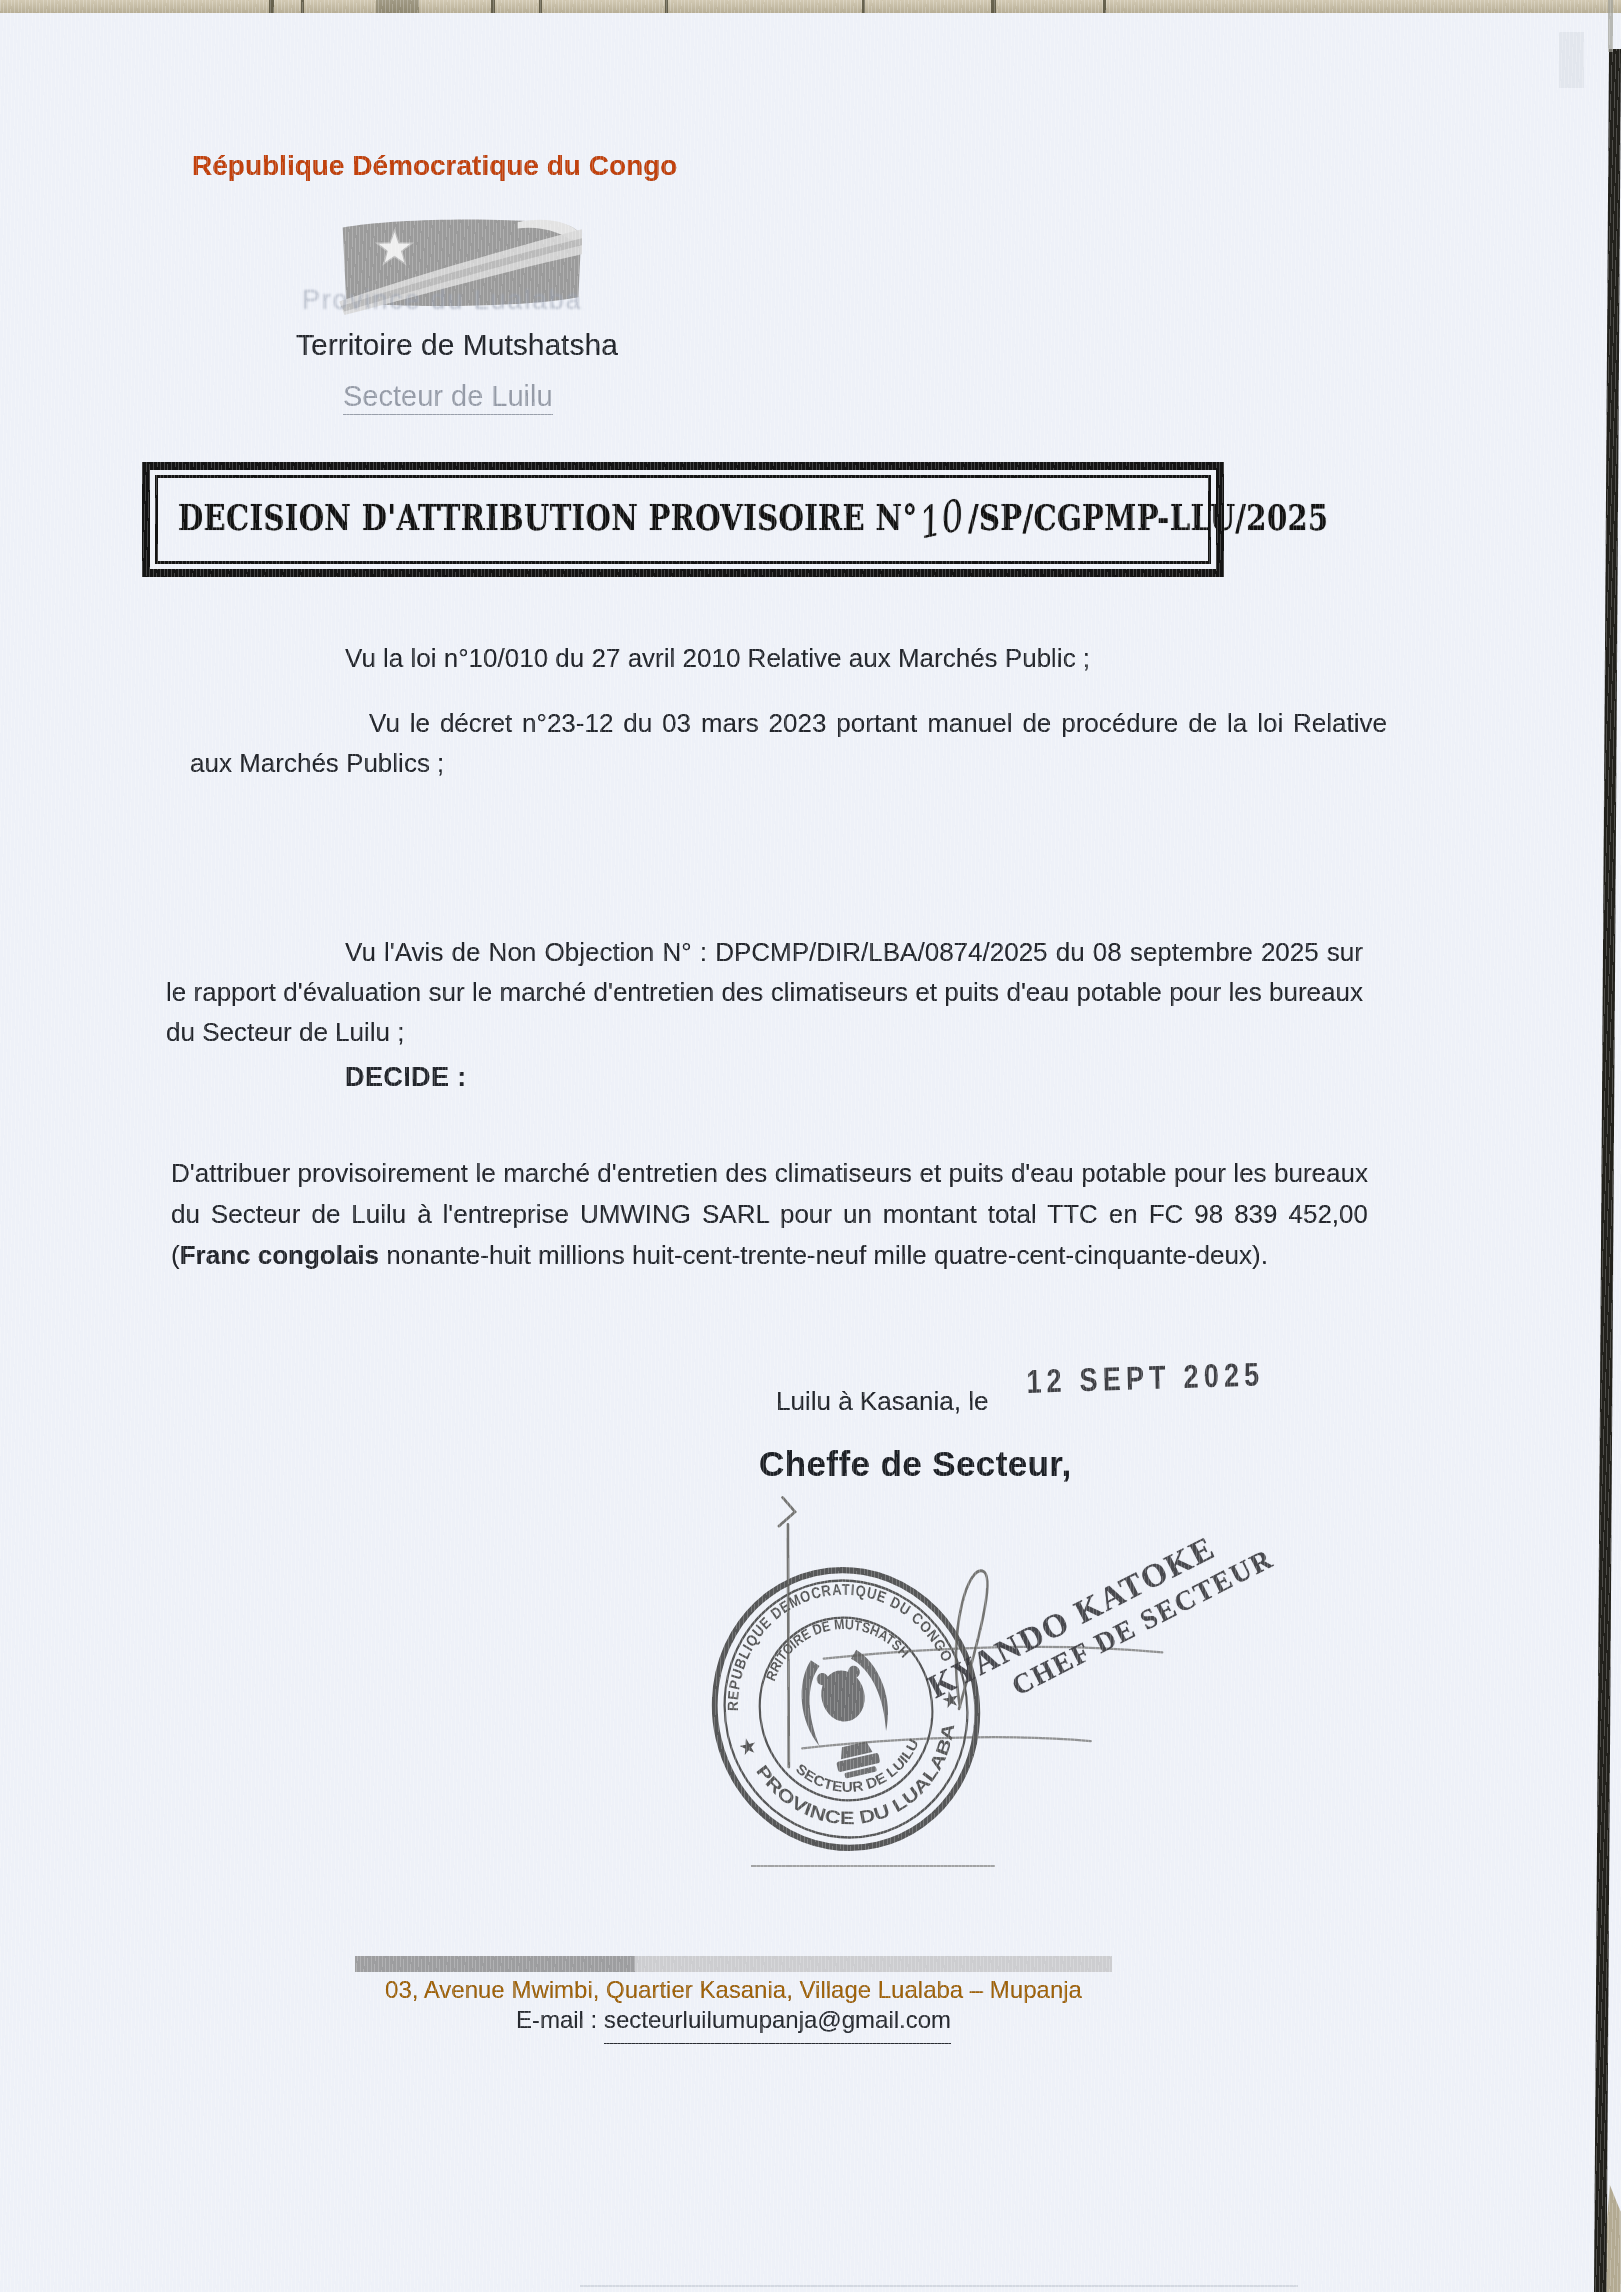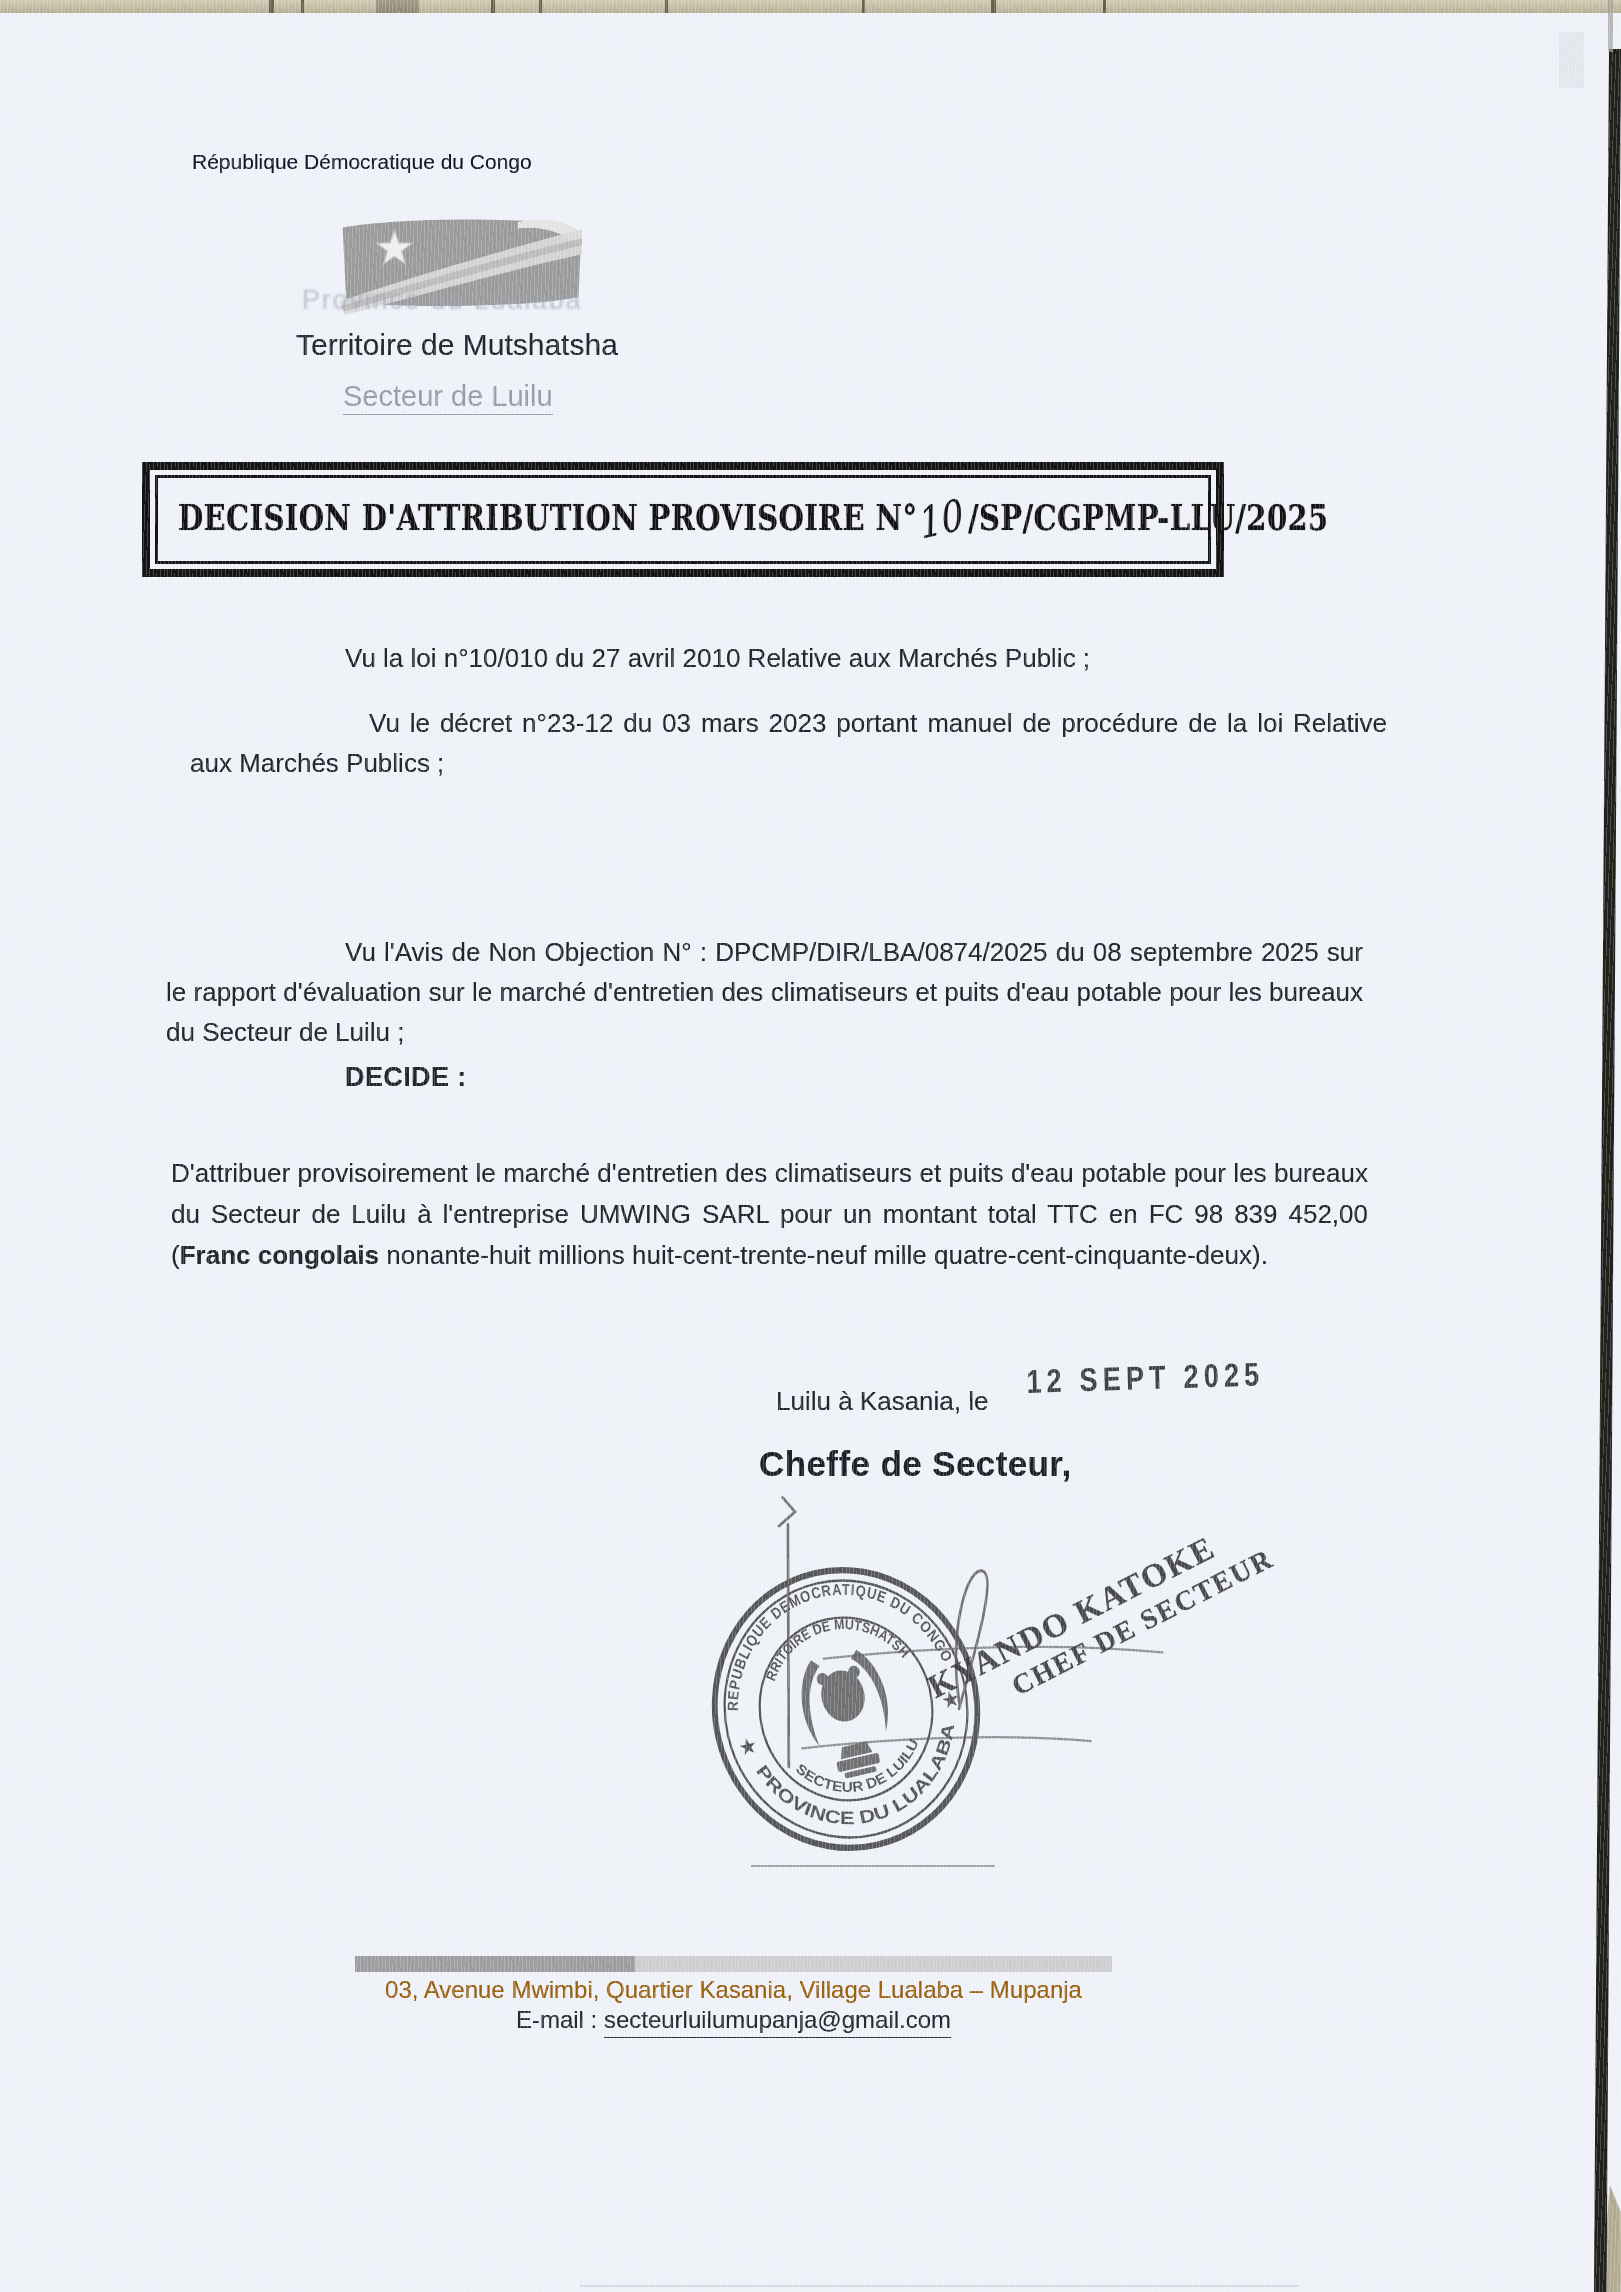--- a/index.html
+++ b/index.html
@@ -16,21 +16,21 @@
   .mark{position:absolute;top:0;height:13.4px;background:#45422f;opacity:.75;}
   .edge-wedge{position:absolute;left:1585px;top:49px;width:36px;height:2243px;background:#22211c;
         clip-path:polygon(24px 0,36px 0,21.5px 2243px,9px 2243px);}
   .edge-tan{position:absolute;left:1601px;top:2185px;width:19.7px;height:107px;background:#b3aa92;
         clip-path:polygon(45% 0,100% 25%,100% 100%,0% 100%);}
   .edge-seam{position:absolute;left:1608px;top:0;width:4.5px;height:52px;background:#a09f97;opacity:.7;}
   .artifact{position:absolute;left:1559px;top:32px;width:25px;height:56px;background:#d9dce3;opacity:.55;}
   .bottomline{position:absolute;left:580px;top:2285px;width:718px;height:1.8px;background:#ced3dd;opacity:.85;}
 
   
-  .country{position:absolute;left:192px;top:150px;font-size:21px;font-weight:normal;color:#0f172a;}
+  .country{position:absolute;left:192px;top:150px;font-size:28px;font-weight:bold;color:#c2410c;}
   .flag{position:absolute;left:339px;top:215px;width:244px;height:100px;}
   .watermark{position:absolute;left:302px;top:285px;font-size:27px;letter-spacing:1.8px;
         color:#9aa2b2;opacity:.65;filter:blur(1.2px);}
   .territory{position:absolute;left:296px;top:328px;font-size:30px;color:#24272d;}
   .sector{position:absolute;left:343px;top:380px;font-size:29px;color:#959ba7;
         border-bottom:1.8px solid rgba(138,144,156,.85);padding-bottom:0.9px;filter:blur(0.3px);}
 
   
   .tbox{position:absolute;left:142px;top:462px;width:1082px;border:8px solid #141414;padding:5.4px;
         box-sizing:border-box;background:transparent;}
@@ -66,21 +66,21 @@
   .stamp-role{font-family:"Liberation Serif", serif;font-weight:bold;font-size:28px;letter-spacing:1.8px;
         margin:1.8px 0 0 75px;text-shadow:0 0 0.9px rgba(59,59,64,.6);}
   .basedash{position:absolute;left:751px;top:1865px;width:244px;height:0;
         border-top:2.7px solid #6f6f6c;opacity:.6;}
 
   
   .fbar{position:absolute;left:355px;top:1956px;width:757px;height:16px;opacity:.85;
         background:linear-gradient(90deg,#8f8f90 0 37%,#c7c7c9 37% 100%);}
   .fline1{position:absolute;left:355px;top:1976px;width:757px;text-align:center;font-size:24px;color:#a16207;}
   .fline2{position:absolute;left:355px;top:2006px;width:757px;text-align:center;font-size:24px;color:#272a30;}
-  .email{border-bottom:1.8px solid #2a2d33;padding-bottom:4px;}
+  .email{border-bottom:1.8px solid #2a2d33;padding-bottom:10px;}
 </style>
 </head>
 <body>
 
 <div class="page">
 
   <div class="topstrip">
     <div class="mark" style="left:269px;width:4.5px;"></div>
     <div class="mark" style="left:301px;width:2.7px;"></div>
     <div class="mark" style="left:376px;width:43px;opacity:.35;"></div>

